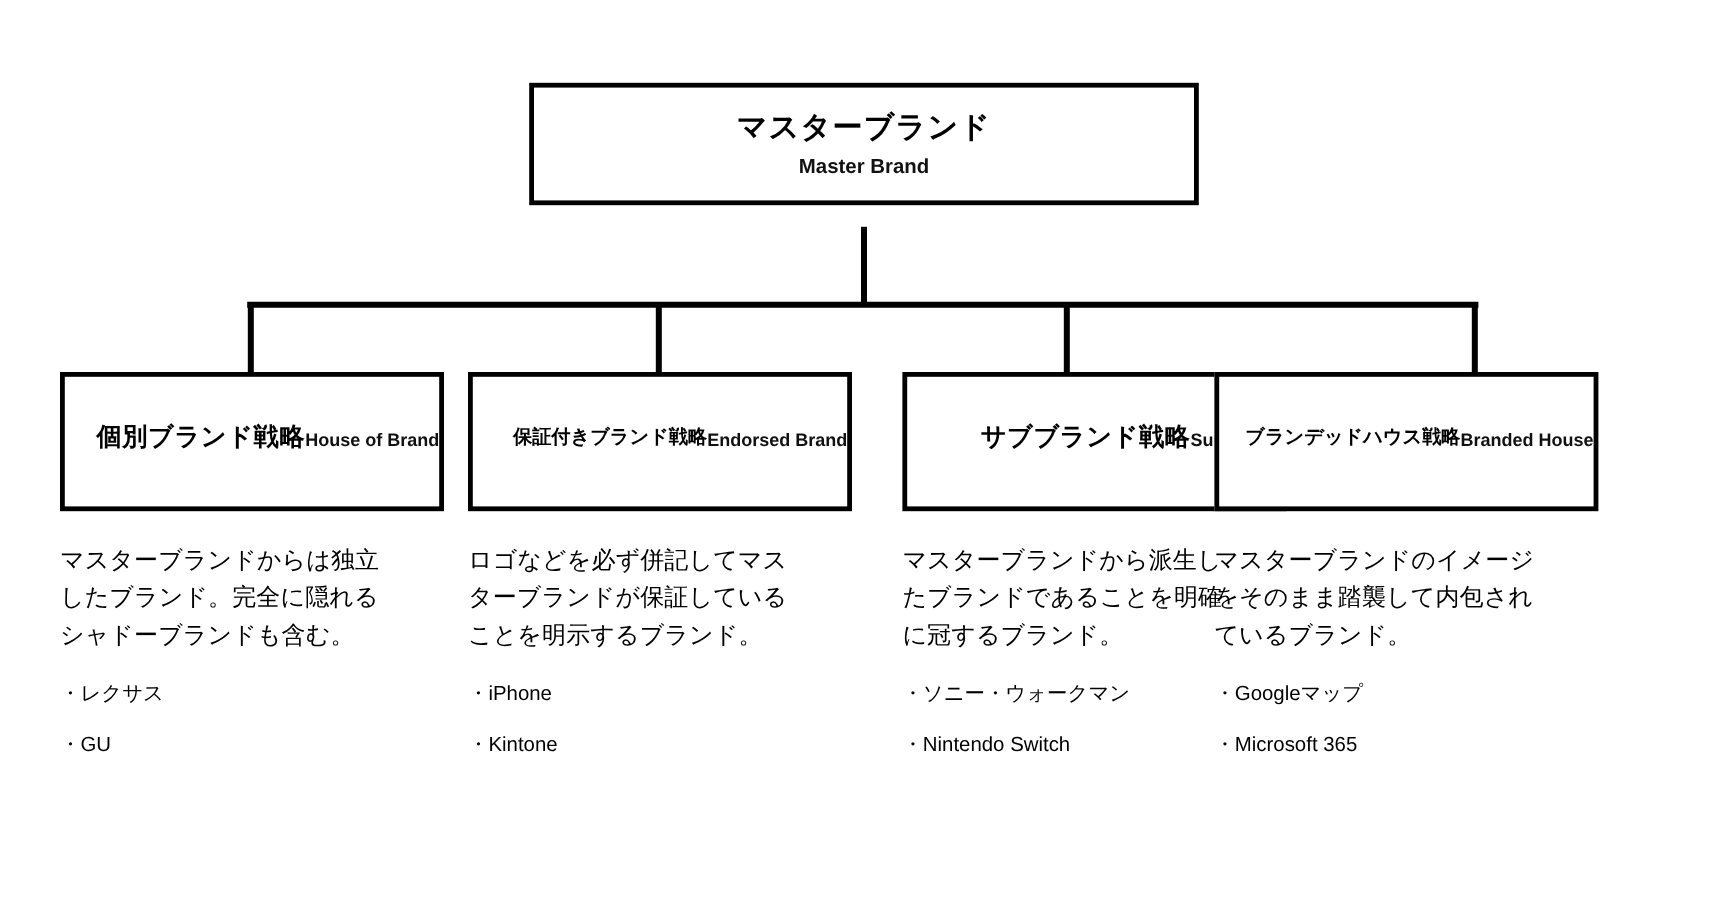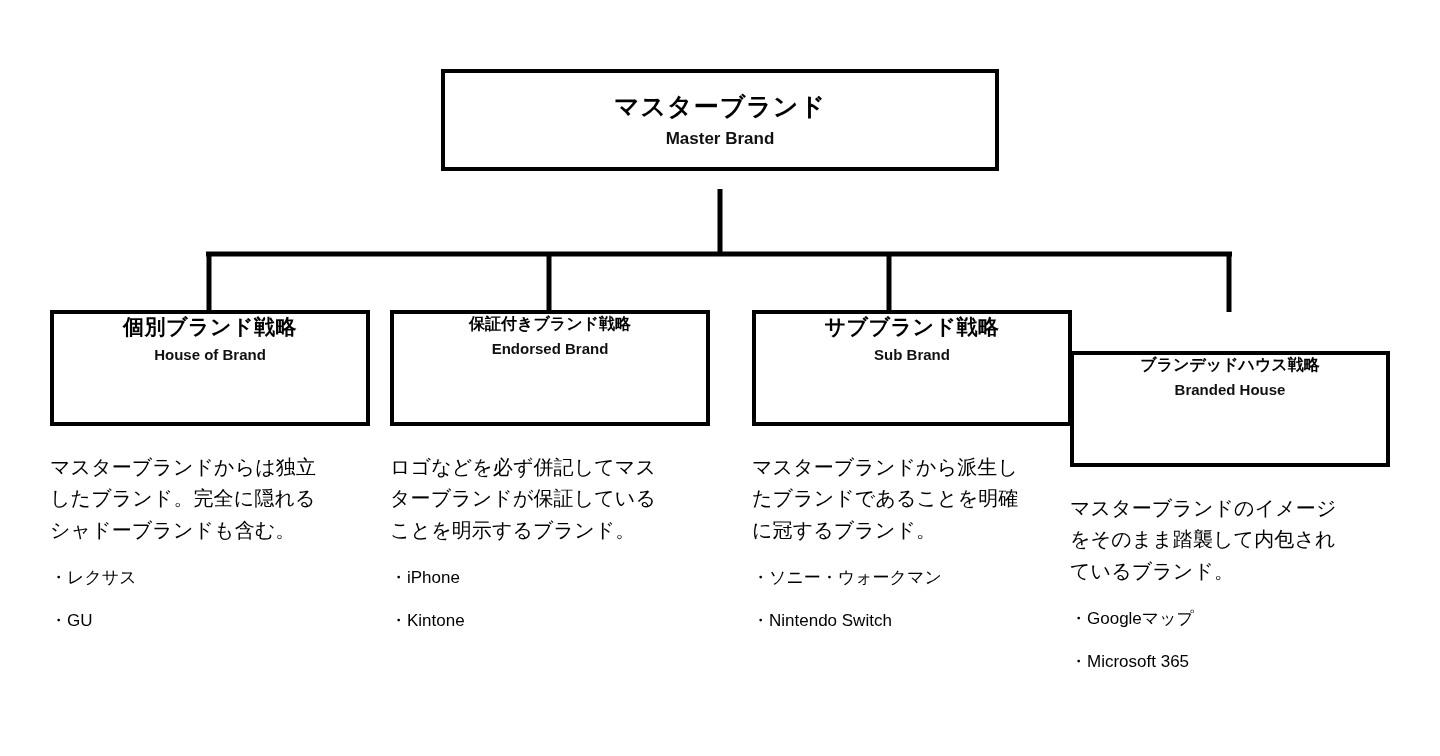--- a/index.html
+++ b/index.html
@@ -70,32 +70,31 @@
     height: 756px;
   }
   .column {
     position: absolute;
     top: 310px;
     width: 320px;
   }
   .col-0 { left: 50px; }
   .col-1 { left: 390px; }
   .col-2 { left: 752px; }
-  .col-3 { left: 1070px; margin-top: 41px; }
+  .col-3 { left: 1012px; }
 
   .strategy-box {
     width: 320px;
     height: 116px;
     border: 4px solid #000000;
     box-sizing: border-box;
     background: #ffffff;
     display: flex;
-    flex-direction: column;
     align-items: center;
-    justify-content: flex-start;
+    justify-content: flex-end;
   }
   .strategy-title {
     font-size: 21px;
     font-weight: bold;
     letter-spacing: 0.5px;
     line-height: 1.25;
     white-space: nowrap;
     margin-bottom: 6px;
   }
   .strategy-title.narrow {

